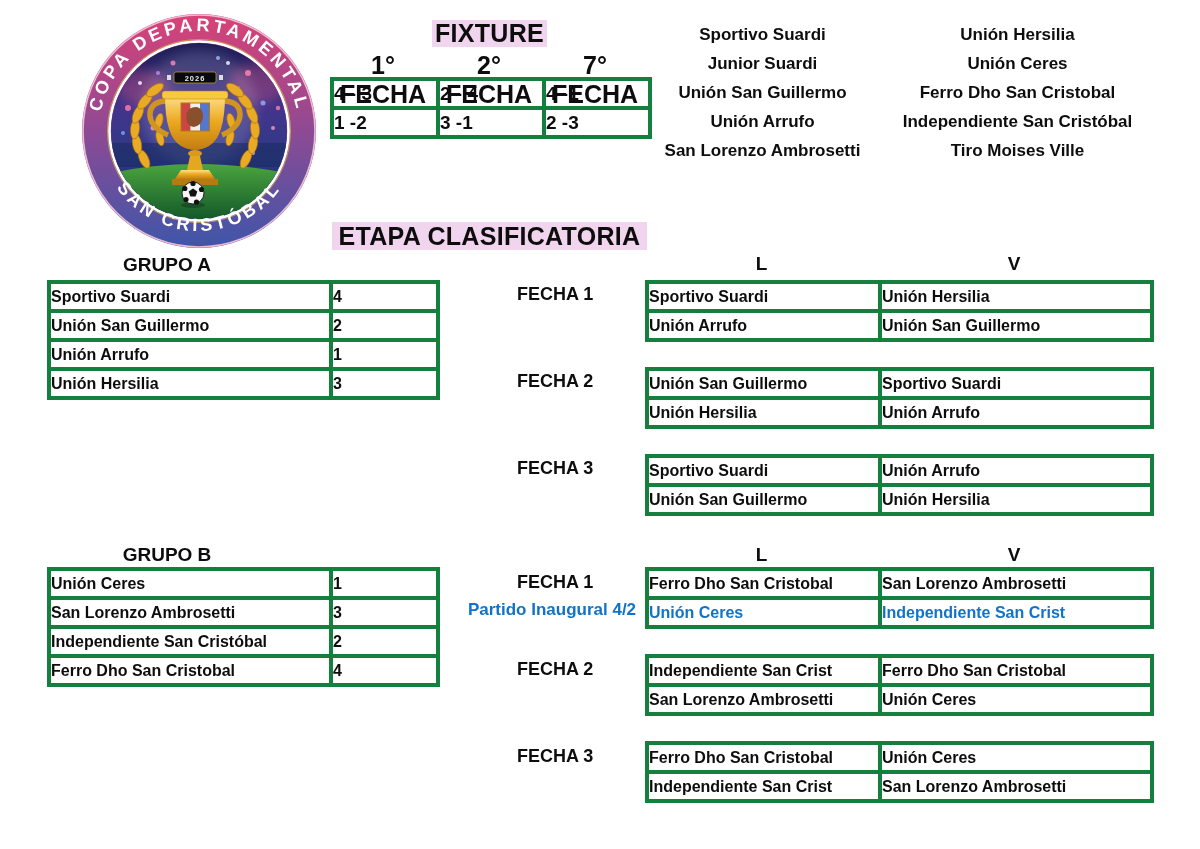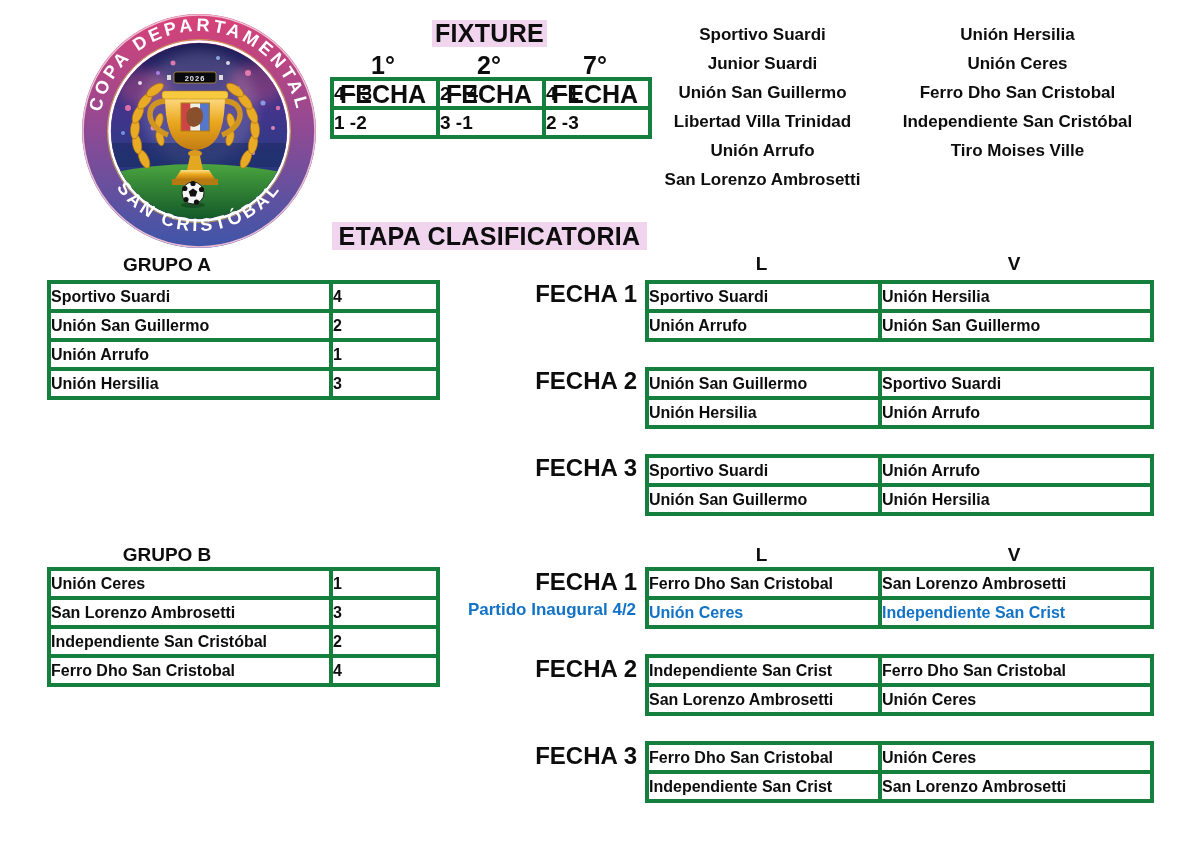--- a/index.html
+++ b/index.html
@@ -8,21 +8,21 @@
   .abs{position:absolute;}
   .pink-bar{background:#f1d4ee;display:flex;align-items:center;justify-content:center;
             font-size:25px;letter-spacing:.3px;}
   .cols-head{display:flex;}
   .cols-head span{flex:1;text-align:center;font-size:25px;}
   table.tbl{position:absolute;border-collapse:collapse;table-layout:fixed;}
   .tbl td{border:4px solid #15803d;text-align:left;font-weight:bold;font-size:16px;
           padding:0;height:25px;line-height:1;vertical-align:middle;white-space:nowrap;overflow:hidden;}
   .tbl.score td{font-size:19px;}
   .team-list .team-item{height:29px;line-height:29px;text-align:center;font-size:17px;white-space:nowrap;}
-  .fecha-label{font-size:24px;text-align:right;line-height:22px;}
+  .fecha-label{font-size:18px;line-height:22px;}
   .lv-head{font-size:19px;text-align:center;line-height:24px;}
   .group-title{font-size:19px;text-align:center;line-height:24px;}
   .note-blue{color:#1273c6;font-size:17px;text-align:center;line-height:20px;white-space:nowrap;}
   td.blue-cell{color:#1273c6;}
 </style>
 </head>
 <body>
 
 <div class="canvas">
 
@@ -180,21 +180,20 @@
       <td>3 -1</td>
       <td>2 -3</td>
     </tr>
   </tbody>
     </table>
 
   <div class="abs team-list" style="left:640px;top:20px;width:245px;">
     <div class="team-item">Sportivo Suardi</div>
     <div class="team-item">Junior Suardi</div>
     <div class="team-item">Unión San Guillermo</div>
-    <div class="team-item">Libertad Villa Trinidad</div>
     <div class="team-item">Unión Arrufo</div>
     <div class="team-item">San Lorenzo Ambrosetti</div>
   </div>
   <div class="abs team-list" style="left:885px;top:20px;width:265px;">
     <div class="team-item">Unión Hersilia</div>
     <div class="team-item">Unión Ceres</div>
     <div class="team-item">Ferro Dho San Cristobal</div>
     <div class="team-item">Independiente San Cristóbal</div>
     <div class="team-item">Tiro Moises Ville</div>
   </div>

